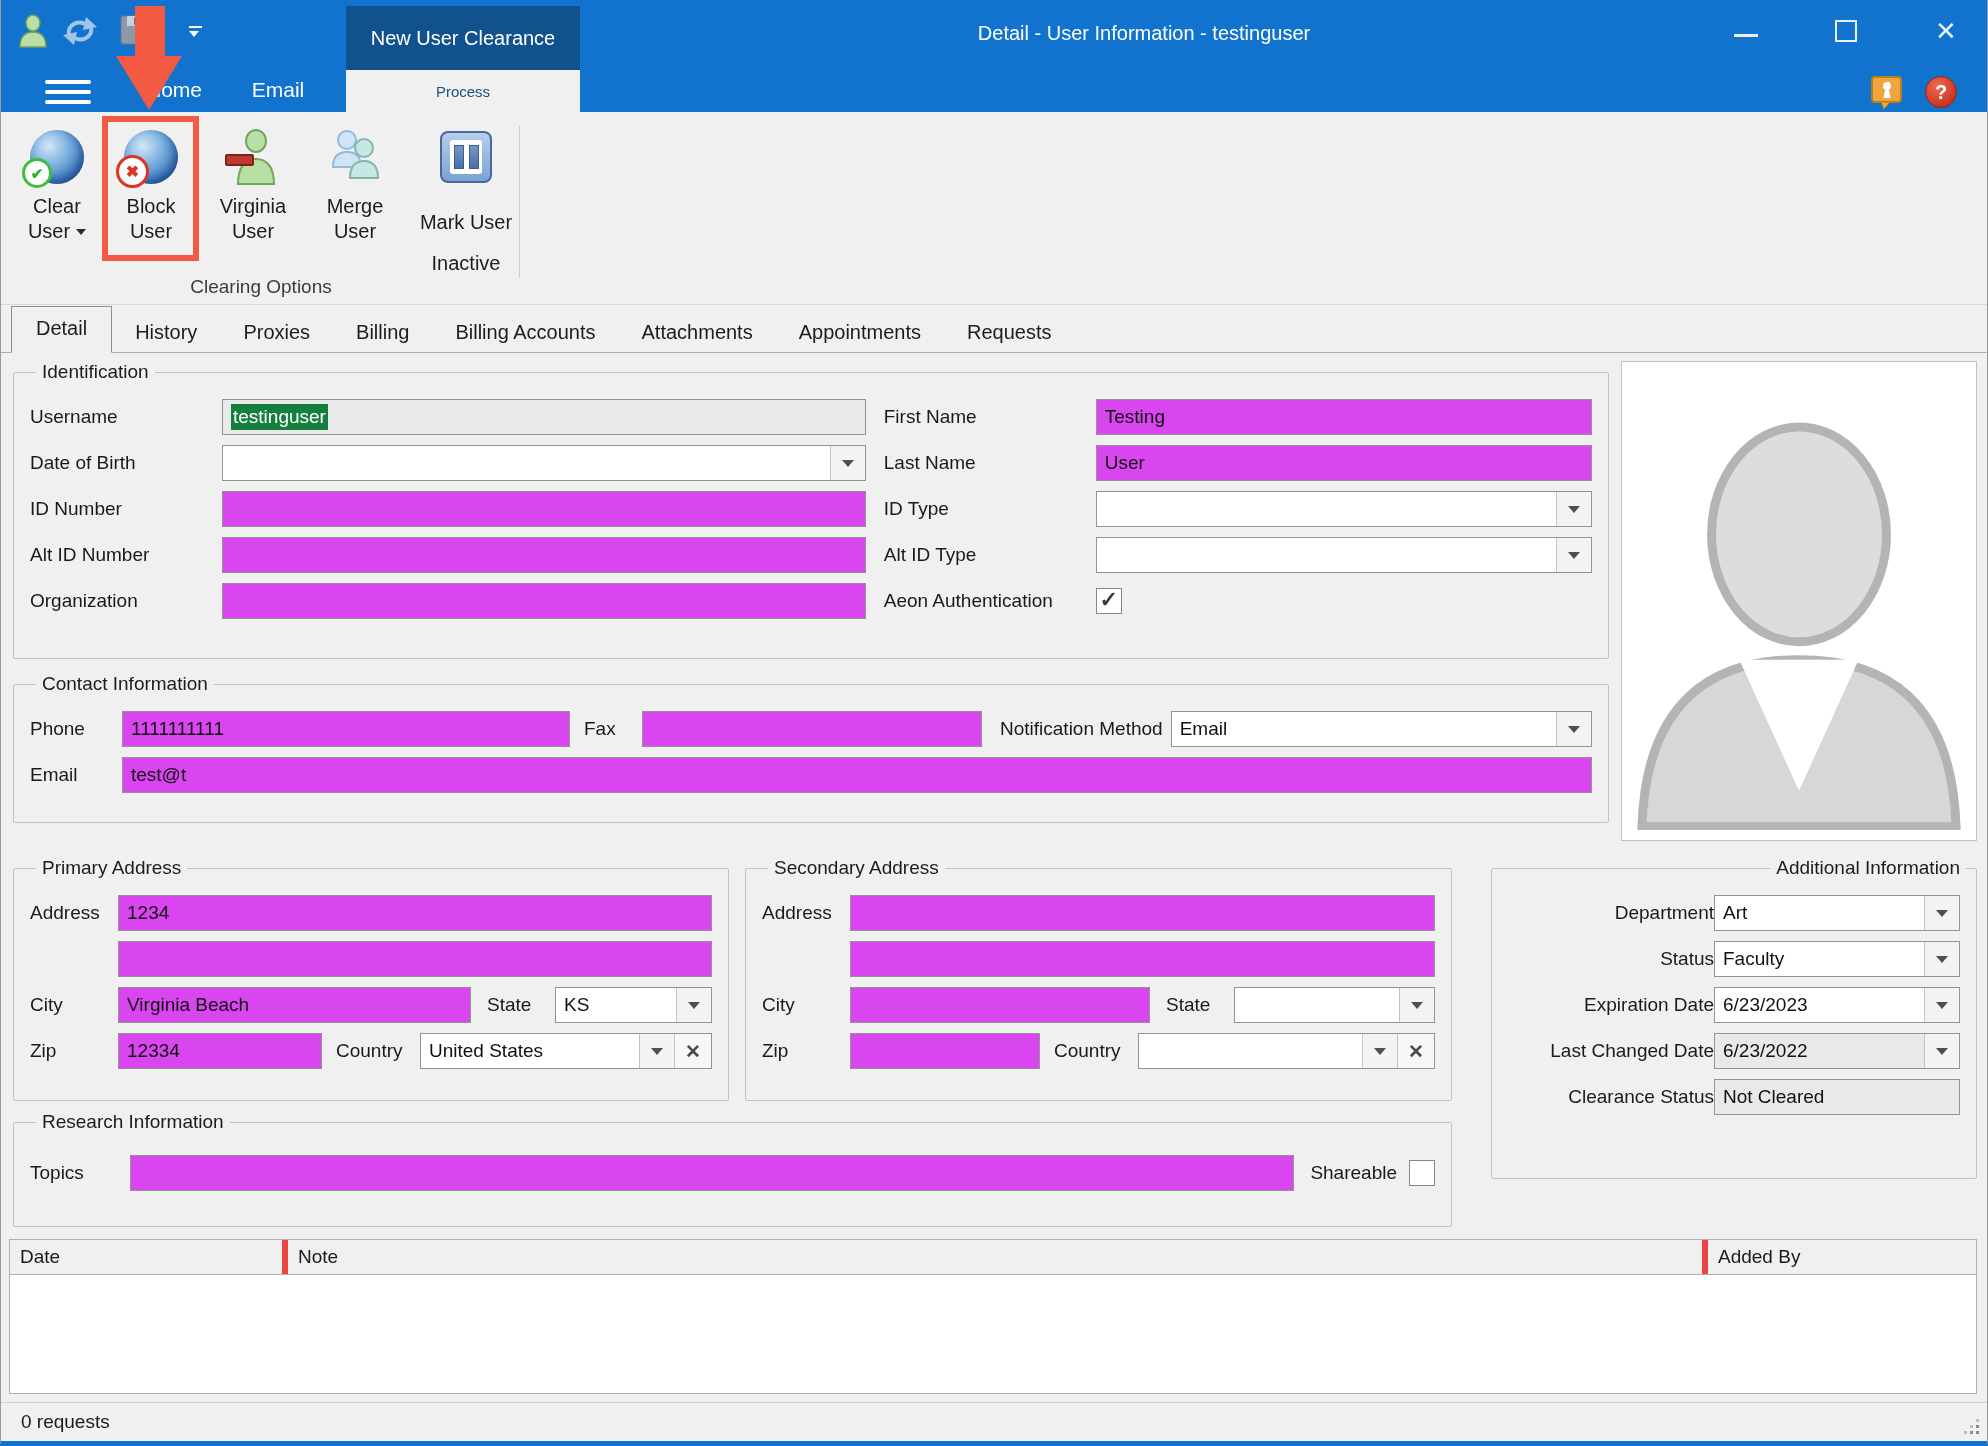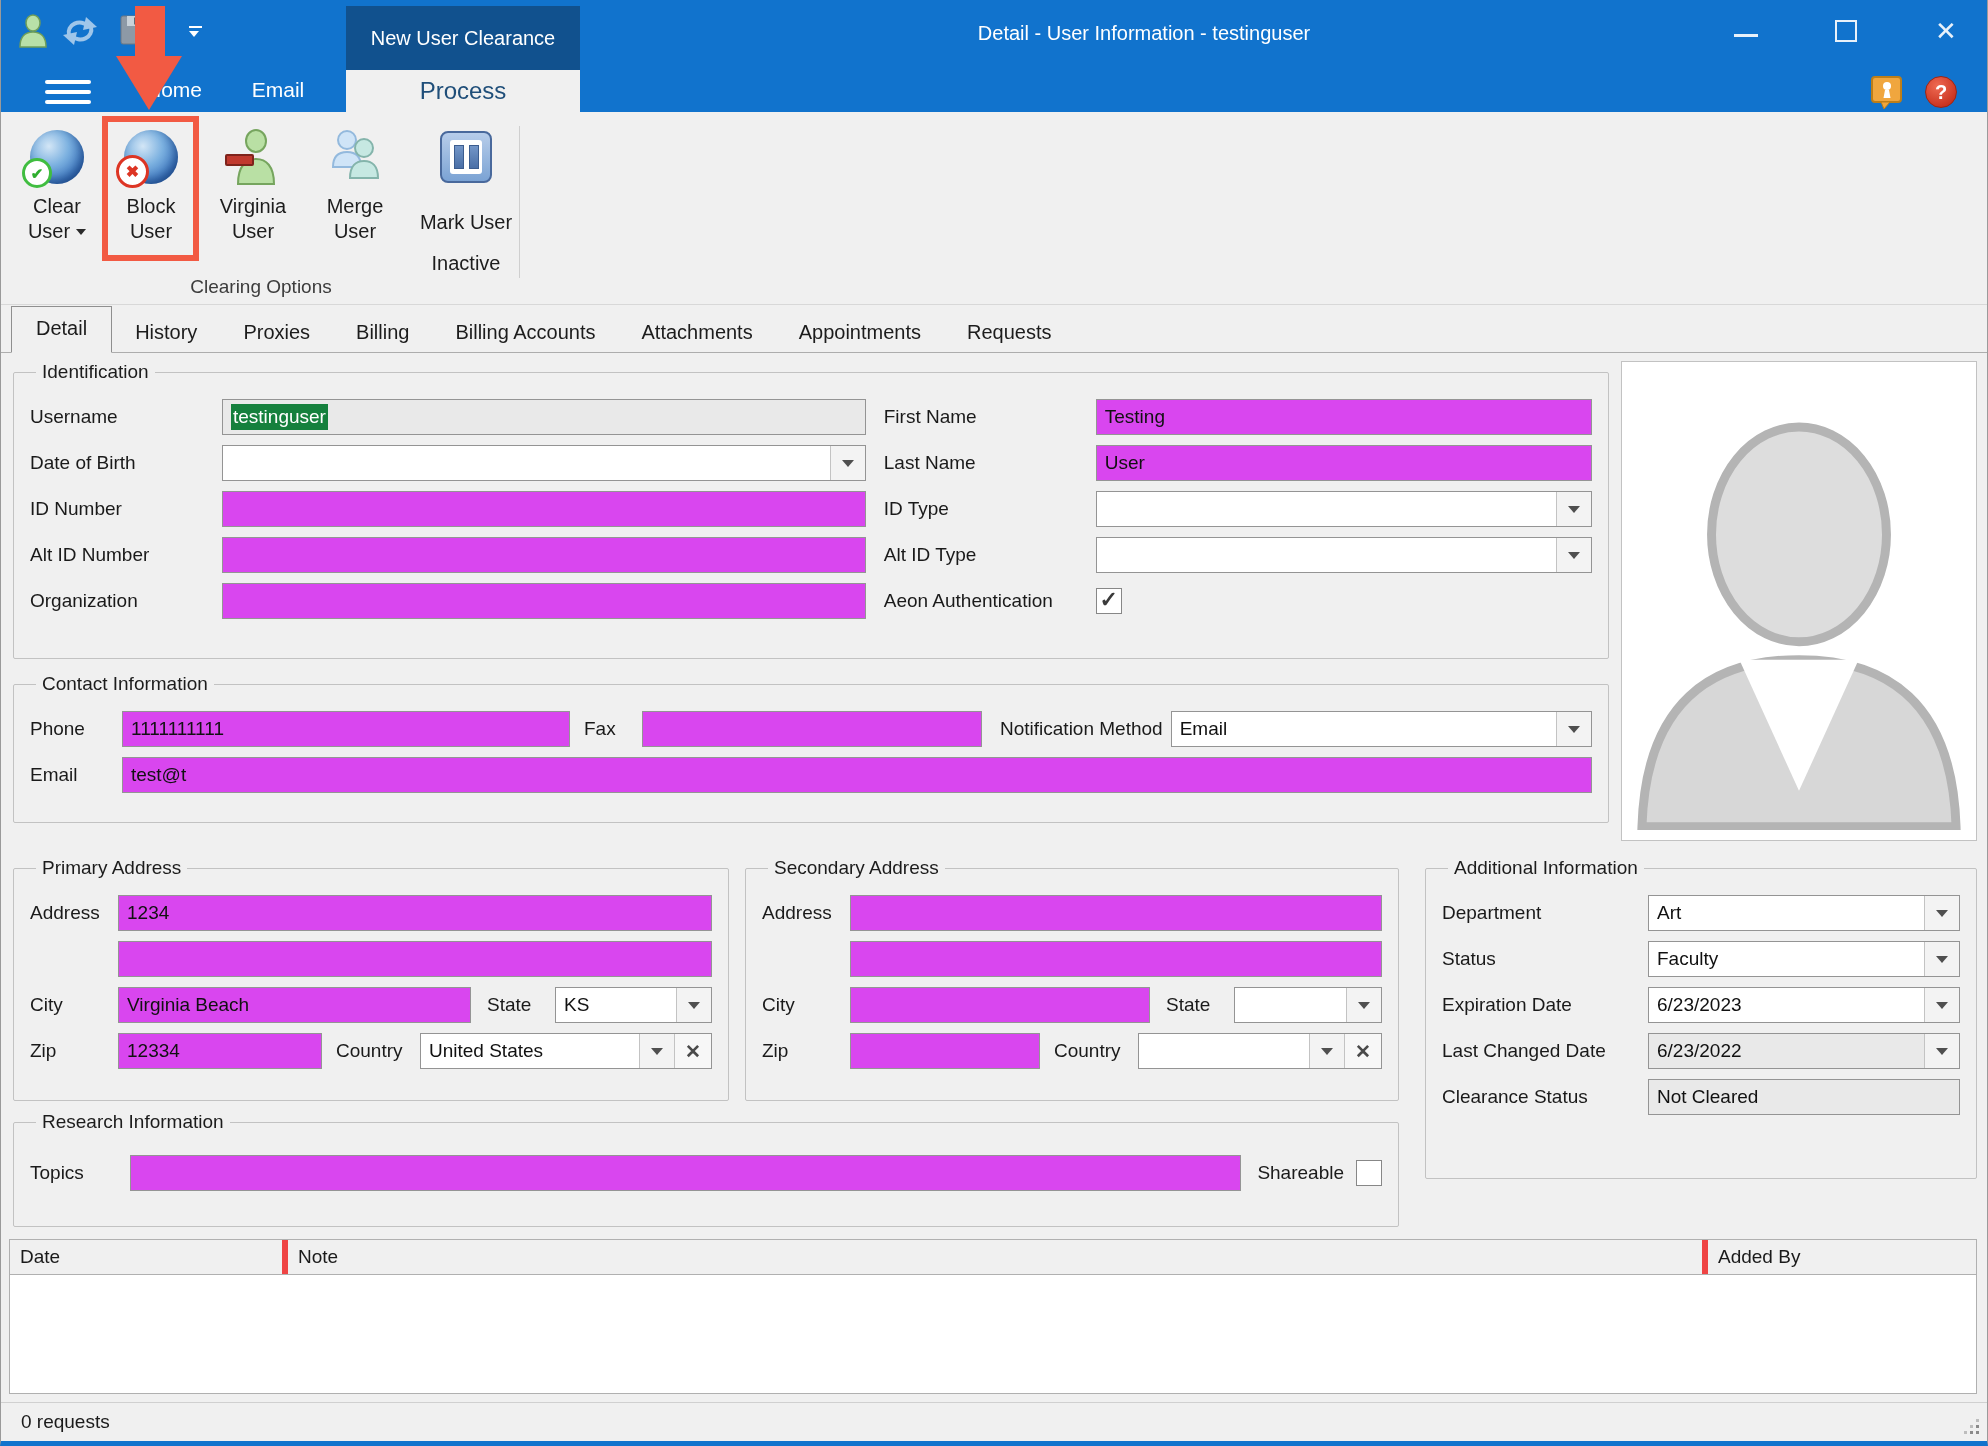--- a/index.html
+++ b/index.html
@@ -10,21 +10,21 @@
   
   .top{height:112px;flex:none;background:#1173cd;position:relative;color:#fff;}
   .qat-icon{position:absolute;top:14px;}
   .qat-user{left:16px;} .qat-sync{left:60px;} .qat-save{left:118px;}
   .qat-dd{position:absolute;left:188px;top:26px;width:14px;}
   .qat-dd-bar{width:13px;height:2px;background:#fff;margin:0 0 3px 0;}
   .tri{width:0;height:0;border-left:6px solid transparent;border-right:6px solid transparent;border-top:7px solid #4f4f4f;}
   .tri-white{border-left-width:5px;border-right-width:5px;border-top:6px solid #fff;}
   .contextual{position:absolute;left:345px;top:6px;width:234px;height:106px;display:flex;flex-direction:column;}
   .ctx-head{height:64px;background:#11518e;display:flex;align-items:center;justify-content:center;font-size:20px;color:#fff;}
-  .ctx-tab{height:42px;background:#f0f0f0;display:flex;align-items:center;justify-content:center;font-size:24px;color:#1f4e79;}
+  .ctx-tab{height:42px;background:#f0f0f0;display:flex;align-items:center;justify-content:center;font-size:15px;color:#1f4e79;}
   .win-title{position:absolute;left:600px;right:300px;top:22px;text-align:center;font-size:20px;color:#fff;white-space:nowrap;}
   .controls{position:absolute;right:28px;top:14px;display:flex;align-items:center;gap:74px;height:34px;}
   .wc{display:flex;align-items:center;justify-content:center;width:26px;height:26px;cursor:default;}
   .wc-min-g{width:24px;height:3px;background:#e8f1fa;margin-top:8px;}
   .wc-max-g{width:18px;height:18px;border:2px solid #e8f1fa;}
   .wc-close-g{font-size:26px;color:#e8f1fa;line-height:26px;}
   .hamburger{position:absolute;left:44px;top:80px;width:46px;}
   .hamburger div{height:4px;background:#fff;border-radius:2px;margin-bottom:6px;}
   .menu-item{position:absolute;top:78px;font-size:21px;color:#fff;width:90px;text-align:center;}
   .menu-home{left:128px;} .menu-email{left:232px;}
@@ -103,21 +103,21 @@
   .ident-col-r{flex:1;min-width:0;padding-left:12px;}
   .ident-col-l .lbl{width:192px;} .ident-col-r .lbl{width:212px;}
   .grow{flex:1;min-width:0;}
 
   .row2{display:flex;flex:none;margin-top:16px;}
   .col-main{flex:1;min-width:0;padding-left:4px;}
   .addr-row{display:flex;}
   .fs-primary{width:716px;height:244px;flex:none;}
   .fs-secondary{flex:1;height:244px;margin-left:16px;}
   .fs-research{height:116px;margin-top:10px;}
-  .fs-additional{width:552px;height:322px;margin-left:26px;flex:none;}
+  .fs-additional{width:486px;height:322px;margin-left:39px;flex:none;text-align:right;}
   .addr-lbl{width:88px;}
   .fs-additional .lbl{width:206px;}
 
   
   .notes{flex:1;min-height:110px;margin-top:12px;border:1px solid #b0b0b0;background:#fff;display:flex;flex-direction:column;}
   .nhead{display:flex;background:#f0f0f0;border-bottom:1px solid #b0b0b0;height:34px;flex:none;}
   .ncol{font-size:19px;color:#1a1a1a;padding:5px 10px;border-right:6px solid #ef4444;box-sizing:border-box;display:flex;align-items:center;}
   .ncol-date{width:278px;flex:none;} .ncol-note{flex:1;} .ncol-added{width:268px;flex:none;border-right:none;}
   .nbody{flex:1;background:#fff;}
 

